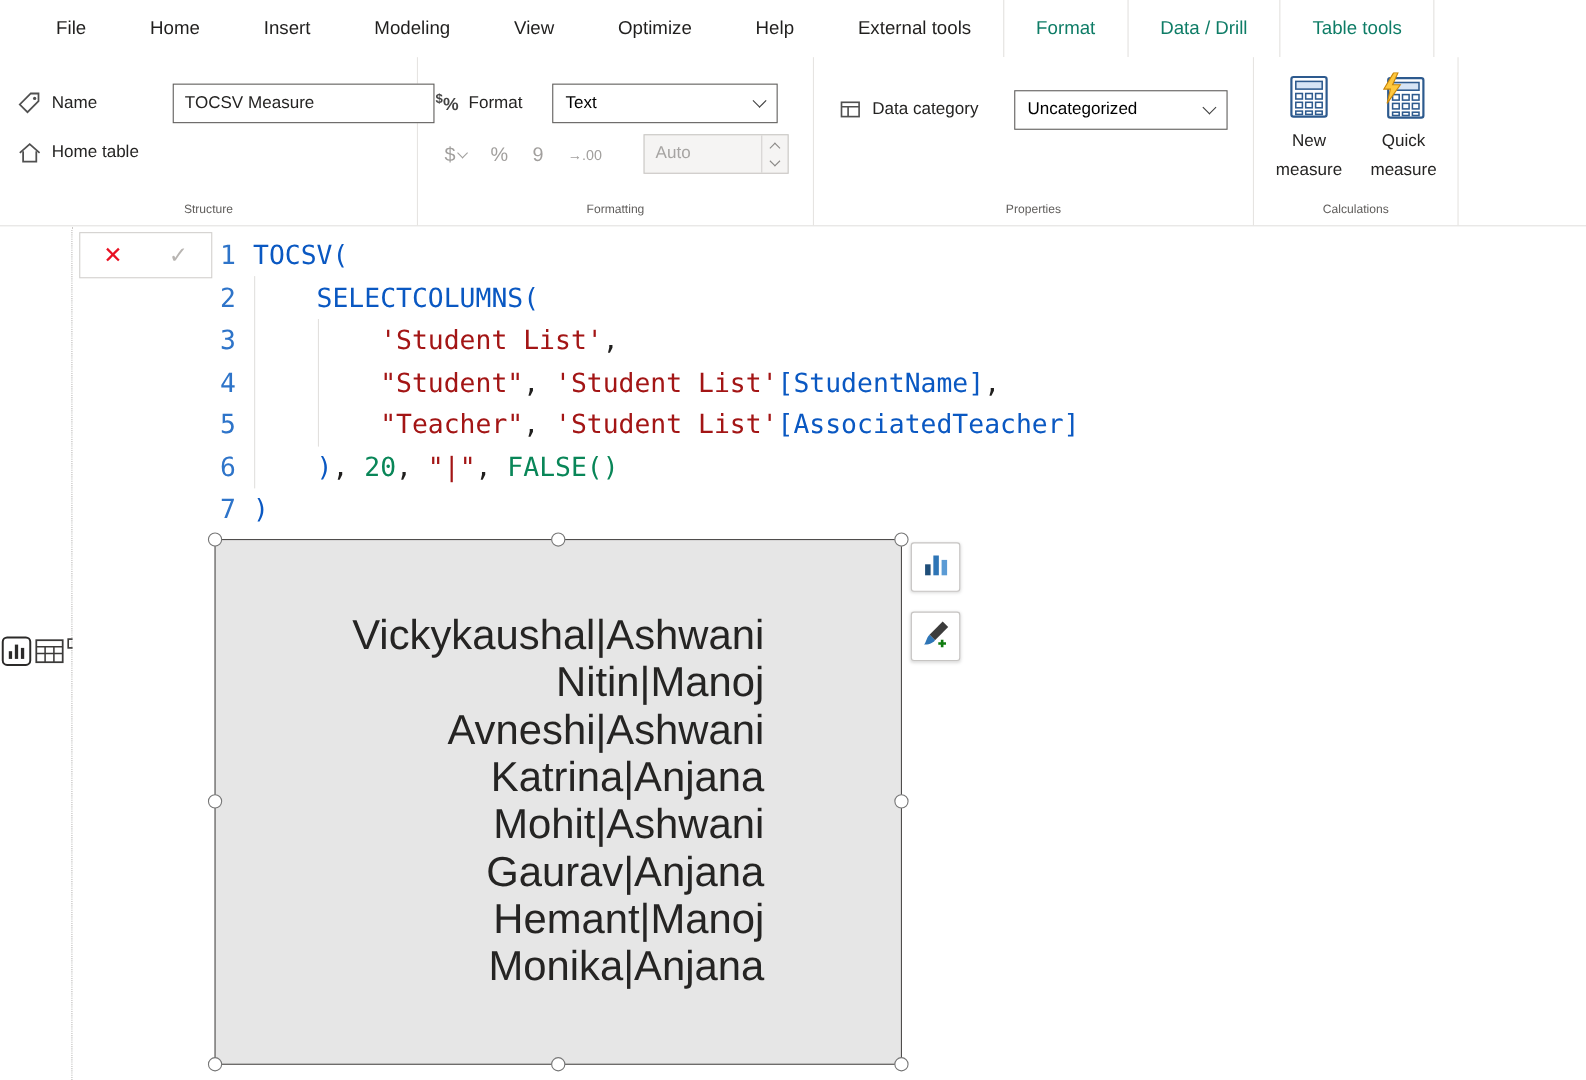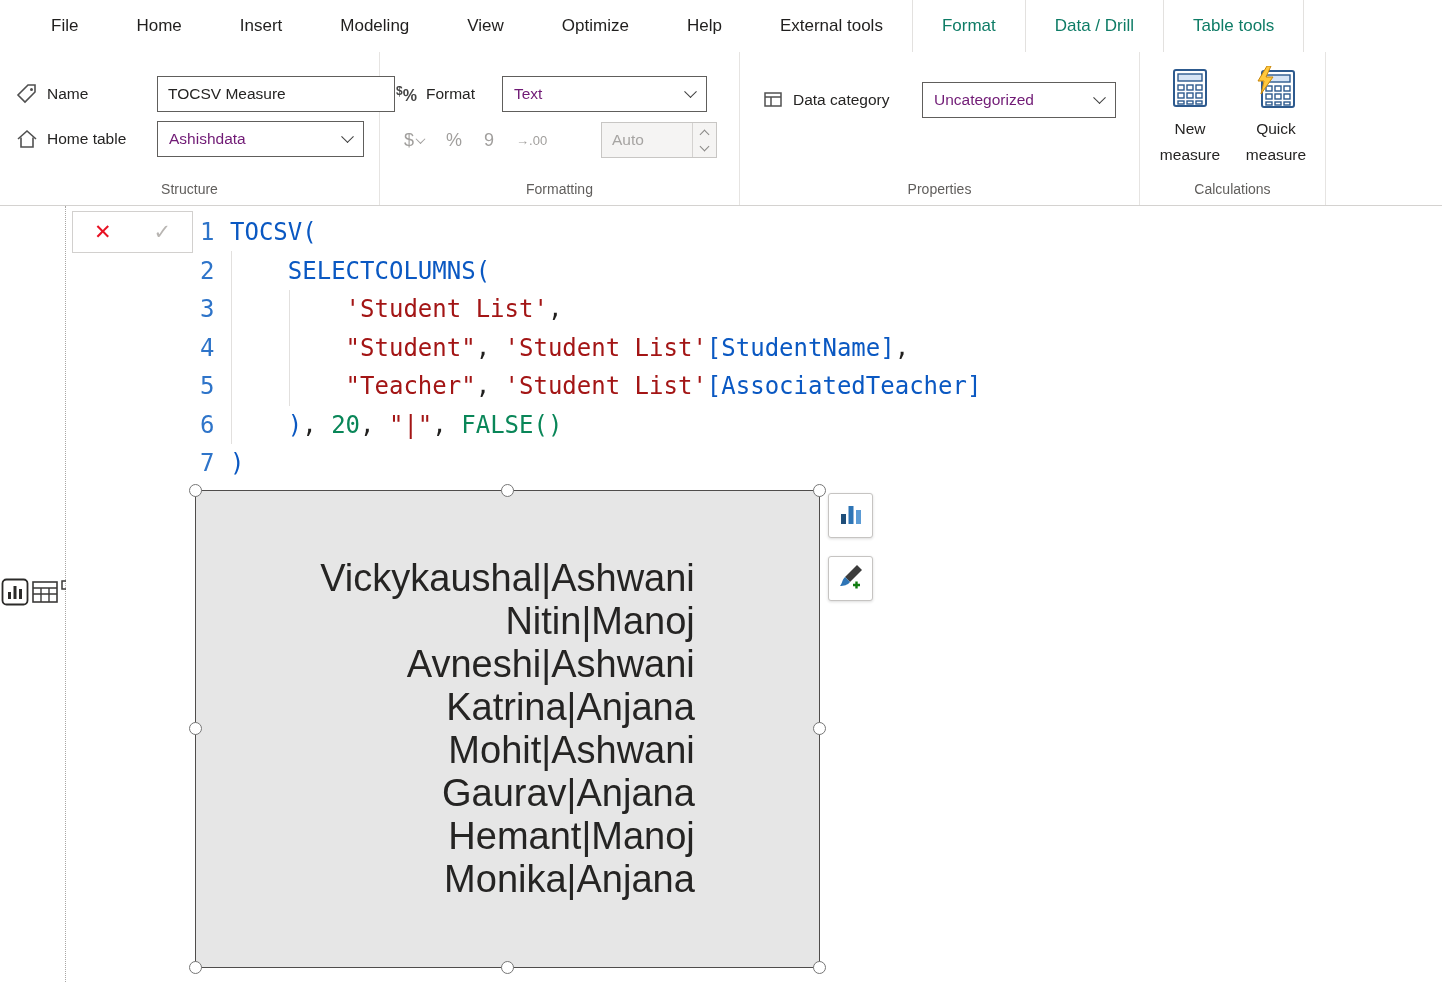--- a/index.html
+++ b/index.html
@@ -18,51 +18,51 @@
 
   
   .ribbon { position:absolute; top:52px; left:0; width:1442px; height:154px;
     background:#fff; border-bottom:1px solid #D4D2D0; }
   .grp { position:absolute; top:0; height:100%; border-right:1px solid #E6E4E2; }
   #grp-structure { left:0; width:380px; }
   #grp-formatting { left:380px; width:360px; }
   #grp-properties { left:740px; width:400px; }
   #grp-calculations { left:1140px; width:186px; }
   .grp-label { position:absolute; bottom:8px; left:0; right:0; text-align:center;
-    font-size:14px; color:#605E5C; }
+    font-size:11px; color:#605E5C; }
   .field-row { position:absolute; display:flex; align-items:center; gap:9px;
     height:36px; font-size:15.5px; color:#252423; }
   .icon16 { display:inline-flex; width:22px; height:22px; align-items:center; justify-content:center; }
   .text-input { position:absolute; height:36px; border:1px solid #605E5C; background:#fff;
     font-family:"Liberation Sans",sans-serif; font-size:15.5px; color:#252423; padding:0 10px; }
   .select { position:absolute; height:36px; border:1px solid #605E5C; background:#fff;
     display:flex; align-items:center; justify-content:space-between;
-    font-size:15.5px; color:#701a75; padding:0 11px; cursor:pointer; }
+    font-size:15.5px; color:#000000; padding:0 11px; cursor:pointer; }
   .chev { width:9px; height:9px; border-right:1.6px solid #404040; border-bottom:1.6px solid #404040;
     transform:rotate(45deg) translate(-2px,-2px); flex:0 0 auto; }
   
   #row-name { left:16px; top:24px; }
   #name-input { left:157px; top:24px; width:238px; }
   #row-hometable { left:16px; top:69px; }
   #home-table-select { left:157px; top:69px; width:207px; }
   
   #row-format { left:16px; top:24px; }
   #format-select { left:122px; top:24px; width:205px; }
   .dpct { color:#444; font-weight:bold; }
   .dpct .d { font-size:12px; vertical-align:6px; }
   .dpct .p { font-size:16px; }
   .fmt-icons { position:absolute; left:24px; top:70px; height:36px; display:flex;
     align-items:center; gap:22px; color:#A19F9D; font-size:18px; }
   .fmt-ic { display:flex; align-items:center; gap:3px; cursor:default; }
   .chev-sm { width:7px; height:7px; border-right:1.4px solid #A19F9D; border-bottom:1.4px solid #A19F9D;
     transform:rotate(45deg) translate(-1px,-1px); }
   .dec { font-size:13px; }
-  .auto-box { position:absolute; left:205px; top:70px; width:116px; height:36px;
+  .auto-box { position:absolute; left:205px; top:70px; width:132px; height:36px;
     background:#F5F4F3; border:1px solid #C8C6C4; display:flex; align-items:center;
-    justify-content:space-between; padding:0 0 0 10px; color:#A6A4A2; font-size:15.5px;margin-left:16px; }
+    justify-content:space-between; padding:0 0 0 10px; color:#A6A4A2; font-size:15.5px; }
   .spinner { width:24px; height:100%; border-left:1px solid #D4D2D0; display:flex;
     flex-direction:column; align-items:center; justify-content:center; gap:5px; }
   .sp-up { width:7px; height:7px; border-left:1.4px solid #8A8886; border-top:1.4px solid #8A8886;
     transform:rotate(45deg); }
   .sp-dn { width:7px; height:7px; border-right:1.4px solid #8A8886; border-bottom:1.4px solid #8A8886;
     transform:rotate(45deg); }
   
   #row-datacat { left:22px; top:30px; }
   #data-category-select { left:182px; top:30px; width:194px; }
   
@@ -154,24 +154,20 @@
       </div>
       <input class="text-input" id="name-input" value="TOCSV Measure" style="">
       <div class="field-row" id="row-hometable">
         <span class="icon16">
           <svg width="22" height="22" viewBox="0 0 22 22">
               <path d="M2 11 L11 3 L20 11" fill="none" stroke="#505050" stroke-width="1.6"></path>
               <path d="M5 9.5 V19 h12 V9.5" fill="none" stroke="#505050" stroke-width="1.6"></path>
             </svg>
         </span>
         <span>Home table</span>
-      </div>
-      <div class="select" id="home-table-select">
-        <span>Ashishdata</span>
-        <span class="chev"></span>
       </div>
       <div class="grp-label">Structure</div>
     </div>
 
     <div class="grp" id="grp-formatting">
       <div class="field-row" id="row-format">
         <span class="dpct"><span class="d">$</span><span class="p">%</span></span>
         <span>Format</span>
       </div>
       <div class="select" id="format-select">

